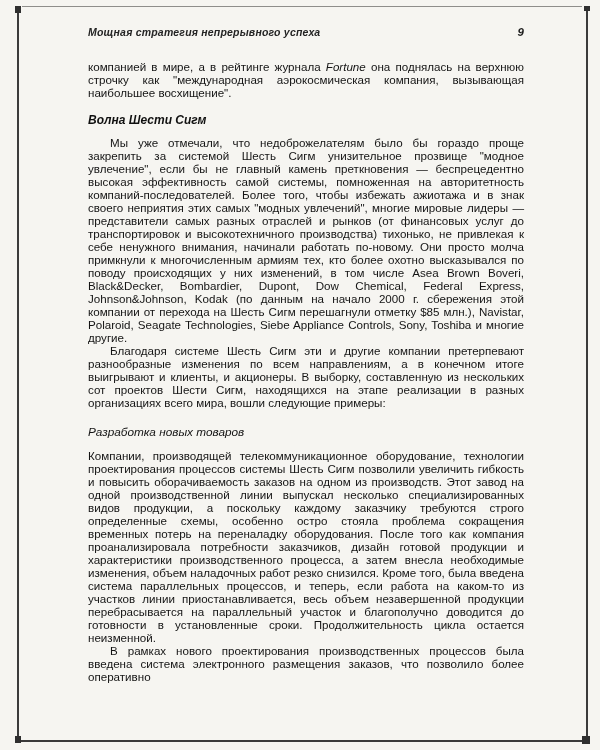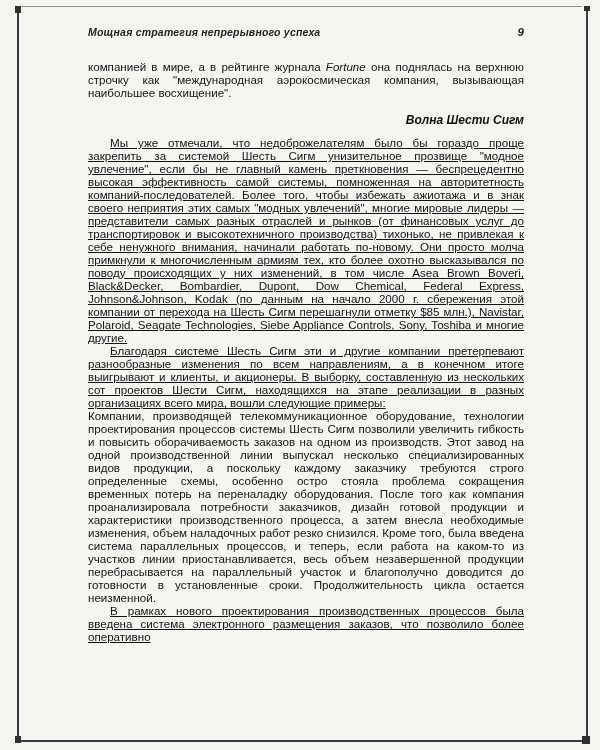--- a/index.html
+++ b/index.html
@@ -36,25 +36,25 @@
   }
   .page-number{
     font-size:11.5px;font-style:italic;font-weight:bold;color:#1d1d1d;
   }
   .bodytext p{
     margin:0;
     font-size:11.6px;line-height:13px;
     text-align:justify;
     color:#141414;
   }
-  .bodytext p.indent{text-indent:22px;text-decoration:underline;}
+  .bodytext p.indent{text-indent:22px;}
   .sp-after{margin-bottom:14px !important;}
   h2.wave{
     margin:0 0 9px 0;
-    font-size:12px;font-weight:bold;font-style:italic;color:#101010;text-align:right;
+    font-size:12px;font-weight:bold;font-style:italic;color:#101010;
   }
   h3.subhead{
     margin:16px 0 10px 0;
     font-size:11.8px;font-weight:normal;font-style:italic;color:#141414;
   }
   .ital{font-style:italic;}
 </style>
 </head>
 <body>
 
@@ -79,20 +79,21 @@
     <div class="bodytext">
 
       <p class="sp-after"><span>компанией в мире, а в рейтинге журнала </span><span class="ital">Fortune</span><span> она поднялась на верхнюю строчку как "международная аэрокосмическая компания, вызывающая наибольшее восхищение".</span></p>
 
       <h2 class="wave">Волна Шести Сигм</h2>
 
       <p class="indent">Мы уже отмечали, что недоброжелателям было бы гораздо проще закрепить за системой Шесть Сигм унизительное прозвище "модное увлечение", если бы не главный камень преткновения — беспрецедентно высокая эффективность самой системы, помноженная на авторитетность компаний-последователей. Более того, чтобы избежать ажиотажа и в знак своего неприятия этих самых "модных увлечений", многие мировые лидеры — представители самых разных отраслей и рынков (от финансовых услуг до транспортировок и высокотехничного производства) тихонько, не привлекая к себе ненужного внимания, начинали работать по-новому. Они просто молча примкнули к многочисленным армиям тех, кто более охотно высказывался по поводу происходящих у них изменений, в том числе Asea Brown Boveri, Black&amp;Decker, Bombardier, Dupont, Dow Chemical, Federal Express, Johnson&amp;Johnson, Kodak (по данным на начало 2000 г. сбережения этой компании от перехода на Шесть Сигм перешагнули отметку $85 млн.), Navistar, Polaroid, Seagate Technologies, Siebe Appliance Controls, Sony, Toshiba и многие другие.</p>
 
       <p class="indent">Благодаря системе Шесть Сигм эти и другие компании претерпевают разнообразные изменения по всем направлениям, а в конечном итоге выигрывают и клиенты, и акционеры. В выборку, составленную из нескольких сот проектов Шести Сигм, находящихся на этапе реализации в разных организациях всего мира, вошли следующие примеры:</p>
 
+      <h3 class="subhead">Разработка новых товаров</h3>
 
       <p>Компании, производящей телекоммуникационное оборудование, технологии проектирования процессов системы Шесть Сигм позволили увеличить гибкость и повысить оборачиваемость заказов на одном из производств. Этот завод на одной производственной линии выпускал несколько специализированных видов продукции, а поскольку каждому заказчику требуются строго определенные схемы, особенно остро стояла проблема сокращения временных потерь на переналадку оборудования. После того как компания проанализировала потребности заказчиков, дизайн готовой продукции и характеристики производственного процесса, а затем внесла необходимые изменения, объем наладочных работ резко снизился. Кроме того, была введена система параллельных процессов, и теперь, если работа на каком-то из участков линии приостанавливается, весь объем незавершенной продукции перебрасывается на параллельный участок и благополучно доводится до готовности в установленные сроки. Продолжительность цикла остается неизменной.</p>
 
       <p class="indent">В рамках нового проектирования производственных процессов была введена система электронного размещения заказов, что позволило более оперативно</p>
 
     </div>
   </div>
 </div>
 
 </body></html>

